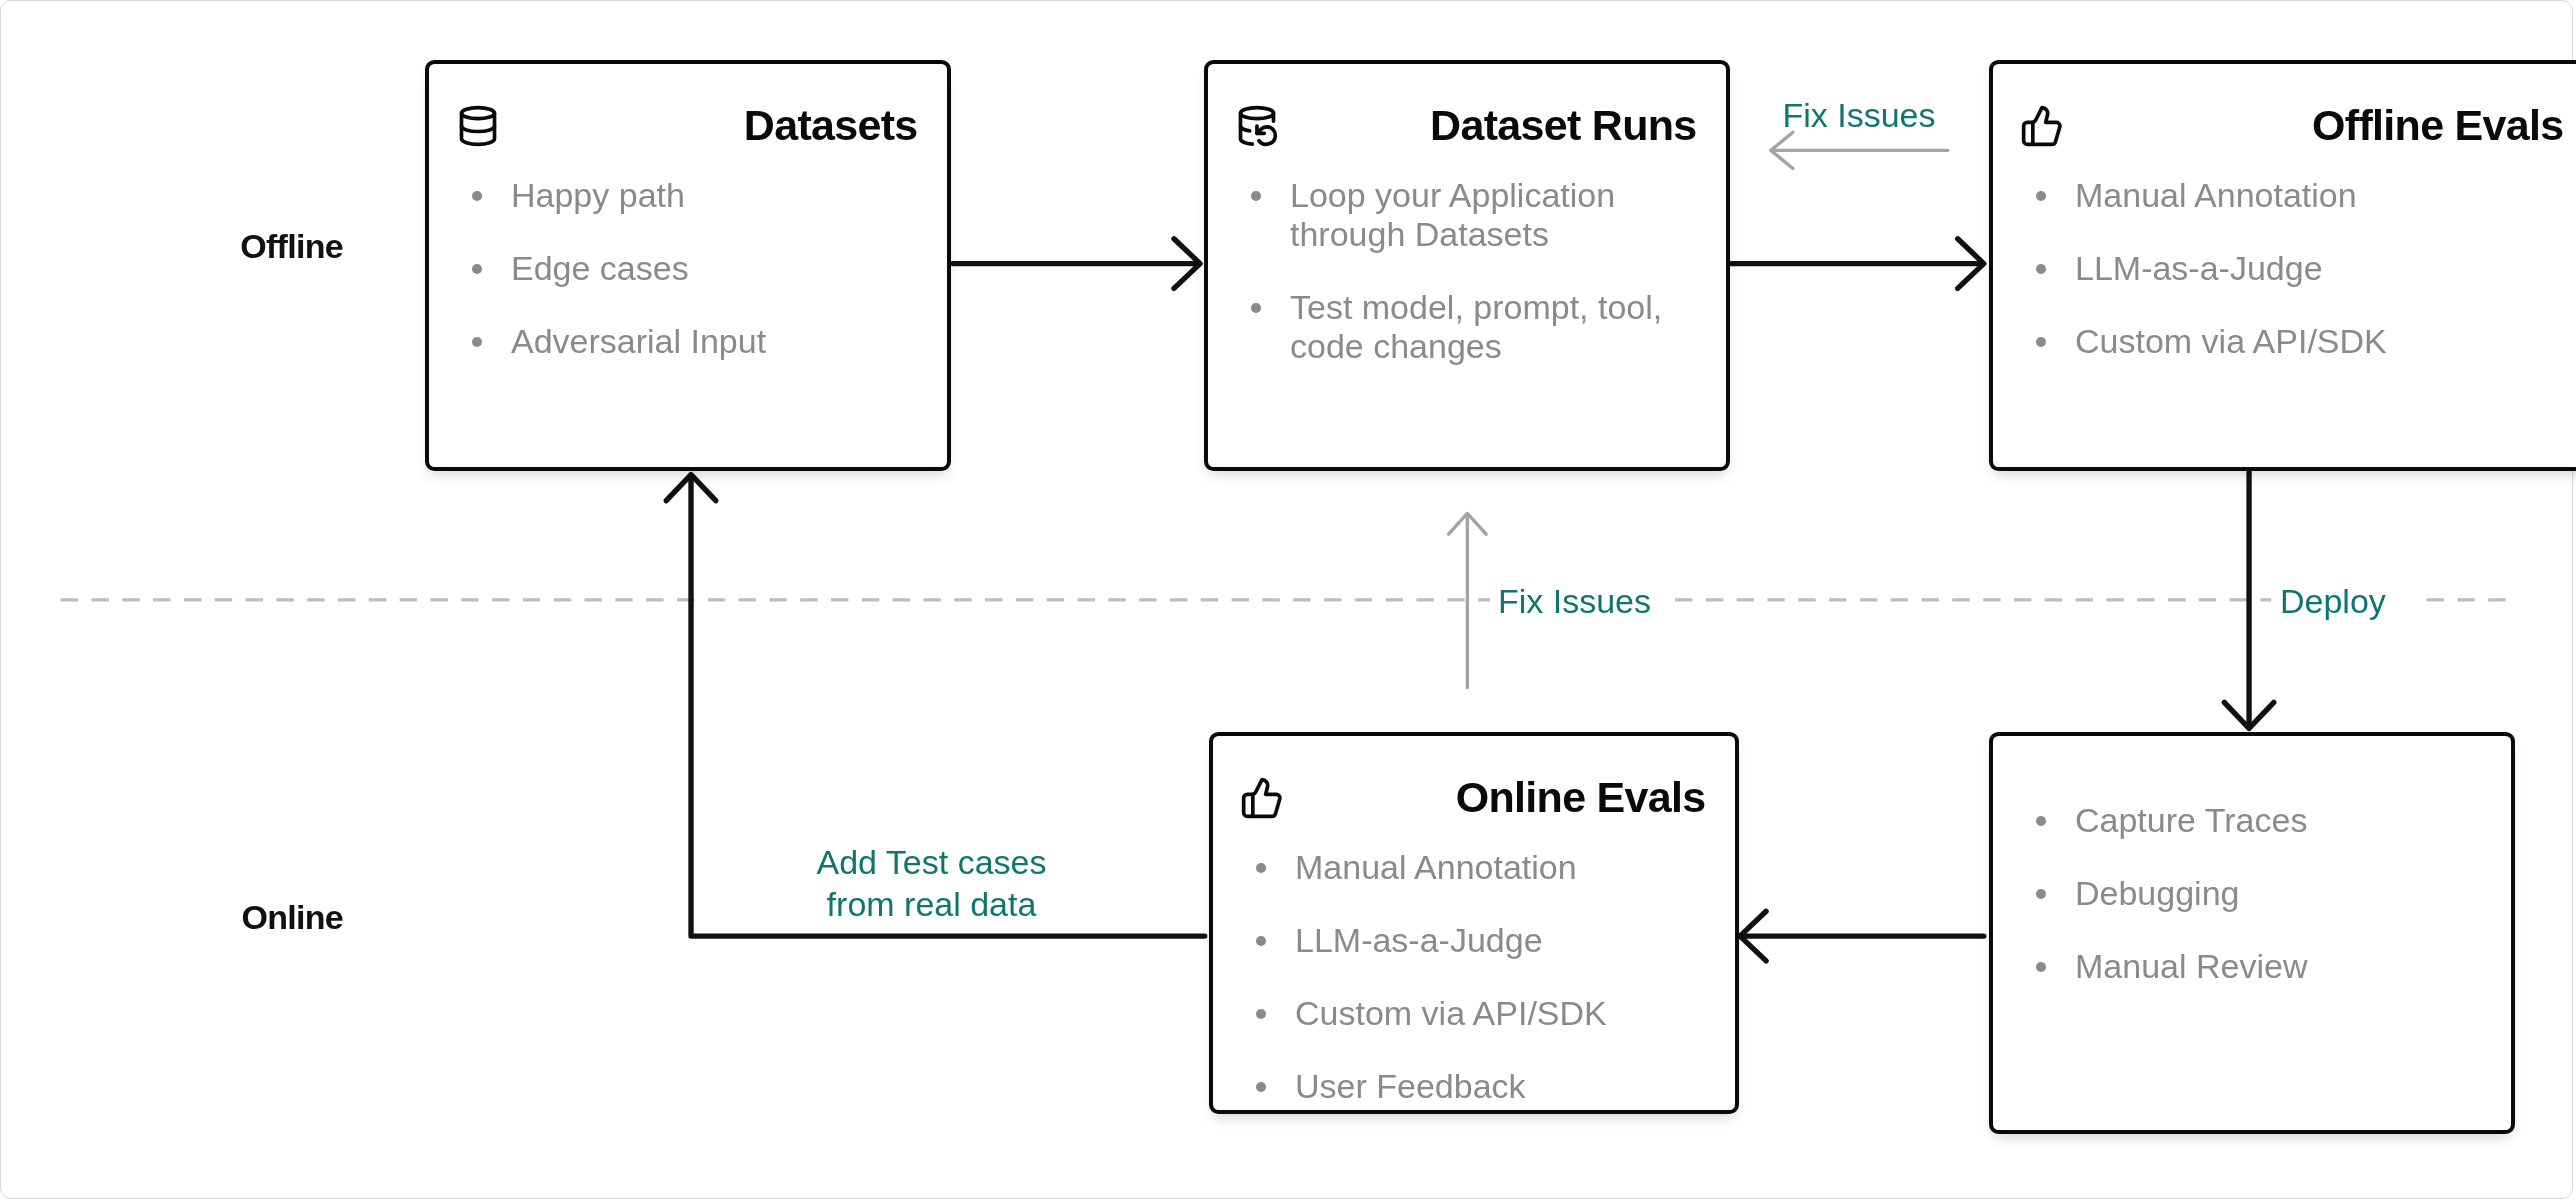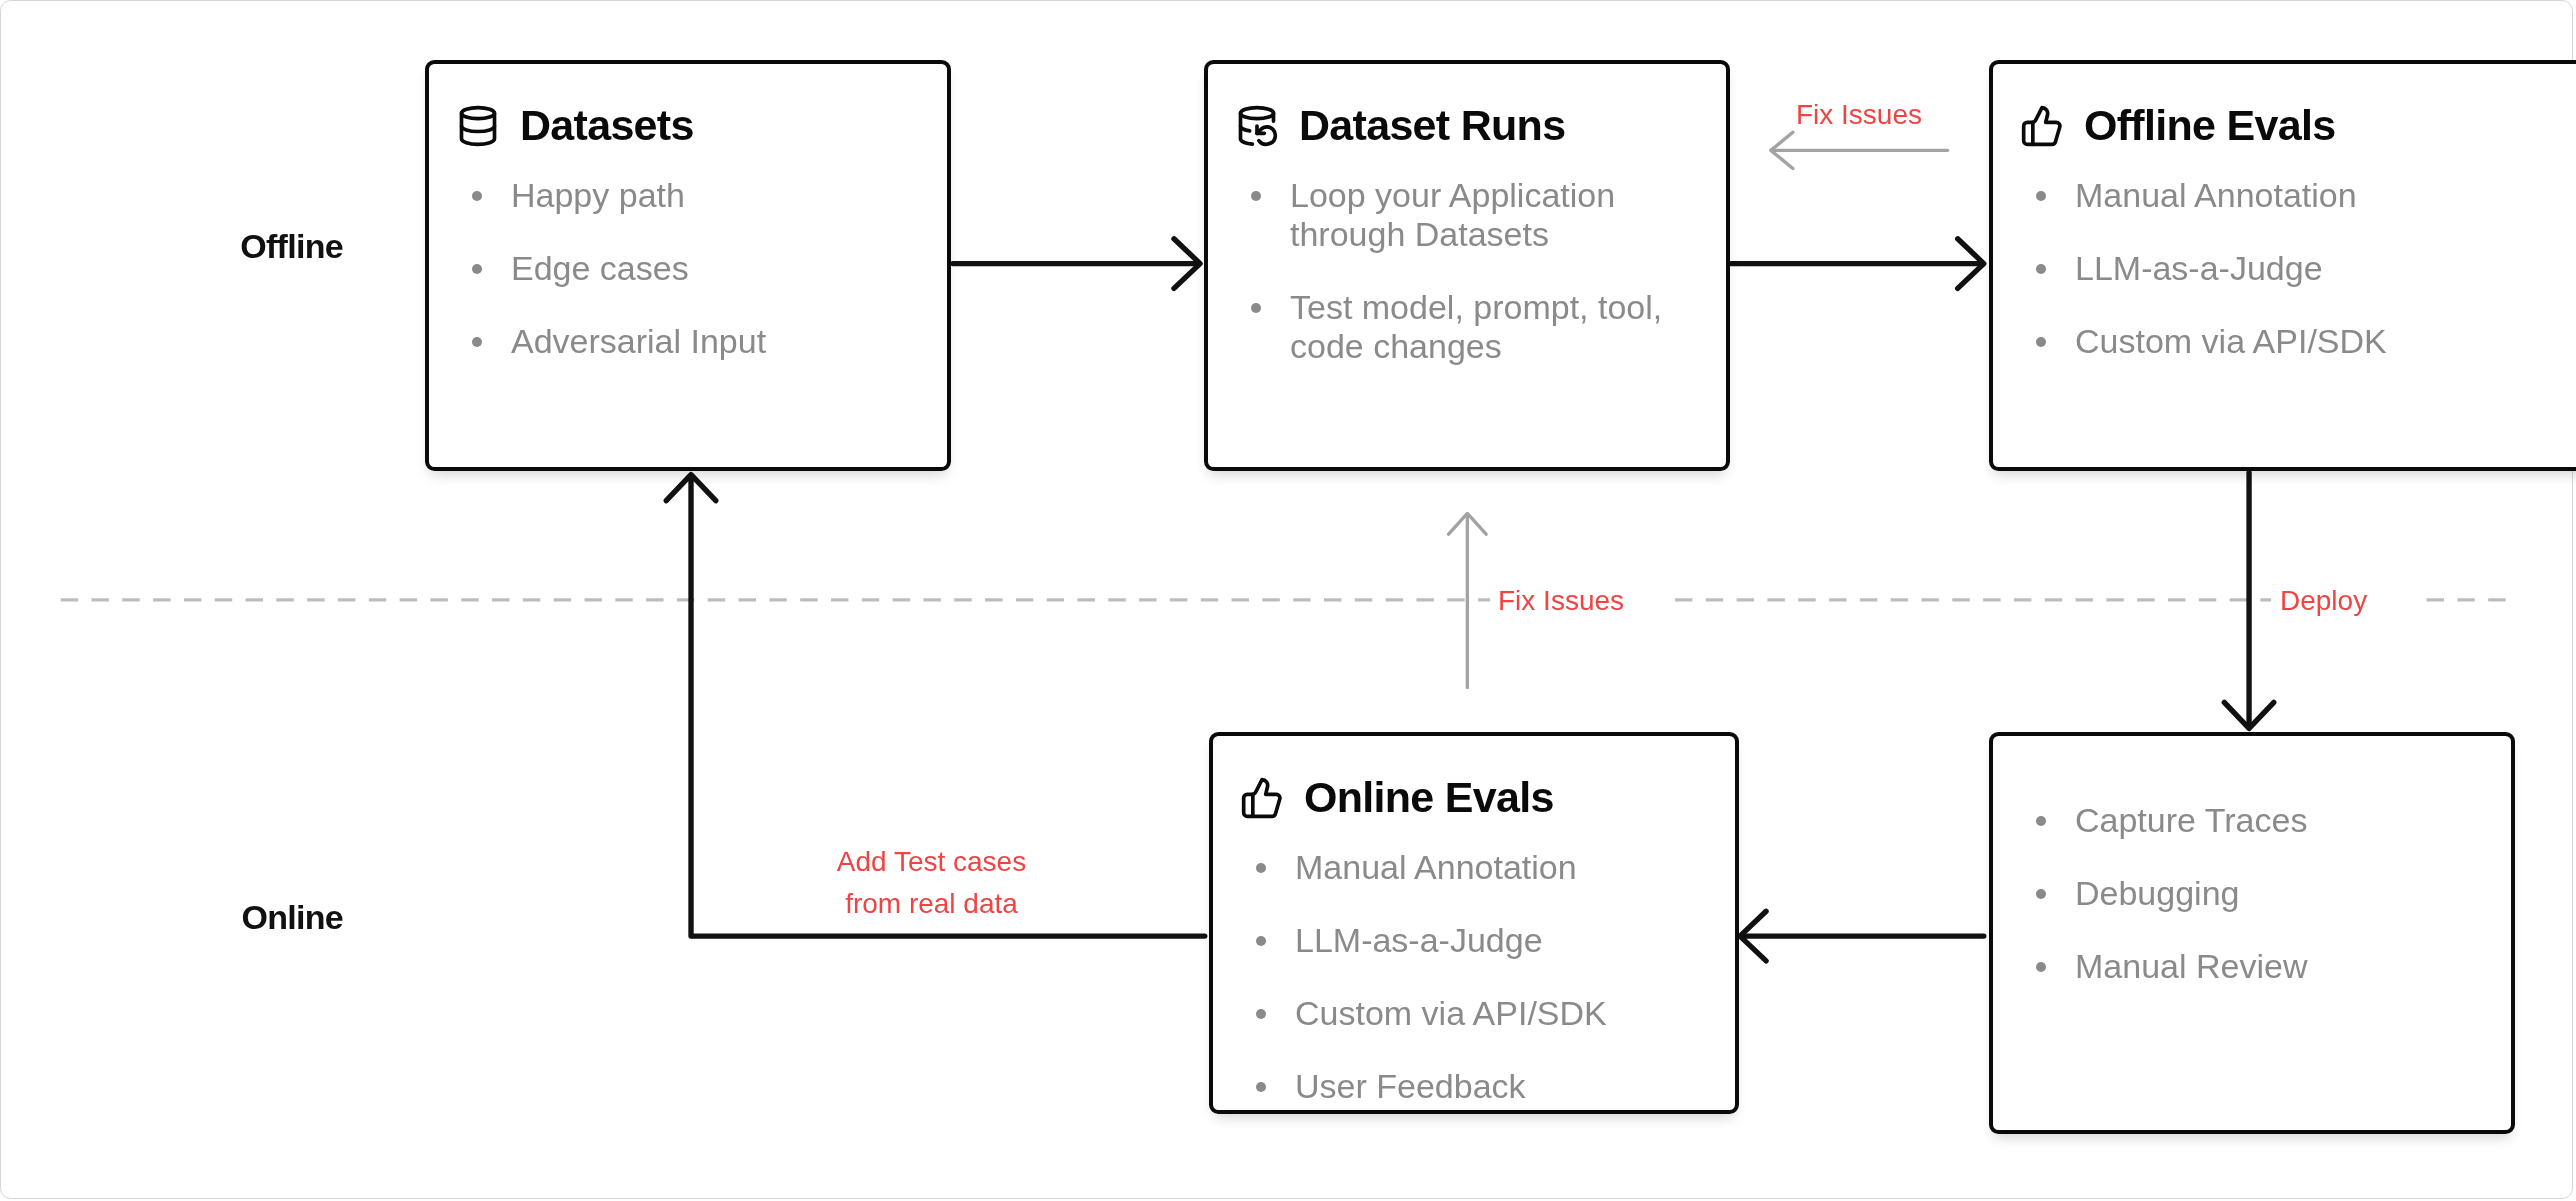--- a/index.html
+++ b/index.html
@@ -8,34 +8,34 @@
   #arrows{position:absolute;left:0;top:0;width:100%;height:100%;}
 
   .box{position:absolute;background:#ffffff;border:4.7px solid #0a0a0a;border-radius:9.4px;box-sizing:border-box;
        padding:38px 29.5px 0 27px;box-shadow:0 8px 13.4px -5.4px rgba(0,0,0,.18);}
   .box-datasets{left:424px;top:59px;width:526px;height:411px;}
   .box-dataset-runs{left:1203px;top:59px;width:526px;height:411px;}
   .box-offline-evals{left:1988px;top:59px;width:608px;height:411px;}
   .box-online-evals{left:1208px;top:731px;width:530px;height:382px;}
   .box-observability{left:1988px;top:731px;width:526px;height:402px;}
 
-  .box header{display:flex;align-items:center;gap:20px;height:47px;}
+  .box header{display:flex;align-items:center;gap:20px;height:47px;justify-content:space-between;}
   .box header .ic{width:44px;height:44px;flex:0 0 44px;color:#0a0a0a;}
   .box h2{margin:0;font-size:43px;line-height:47px;font-weight:700;color:#0a0a0a;letter-spacing:-0.7px;}
 
   .box ul{list-style:none;margin:27px 0 0 0;padding:0;display:flex;flex-direction:column;gap:34px;}
   .box li{position:relative;padding-left:55px;font-size:34px;line-height:39px;color:#8a8a8a;}
   .box li::before{content:'';position:absolute;left:16px;top:14.8px;width:10px;height:10px;border-radius:50%;background:#8a8a8a;}
 
   .section-label{position:absolute;left:101px;width:241px;text-align:right;font-size:34px;line-height:43px;
                  font-weight:700;color:#111111;letter-spacing:-0.7px;}
   .label-offline{top:224px;}
   .label-online{top:895px;}
 
-  .edge-label{position:absolute;font-size:28px;line-height:42px;color:#ef4444;}
+  .edge-label{position:absolute;font-size:34px;line-height:42px;color:#0f766e;}
   .lbl-fix-top{left:1724px;top:93px;width:268px;text-align:center;}
   .lbl-fix-mid{left:1497px;top:579px;width:201px;text-align:left;}
   .lbl-deploy{left:2279px;top:579px;width:148px;text-align:left;}
   .lbl-add-cases{left:763px;top:840px;width:335px;text-align:center;}
 </style>
 </head>
 <body>
 
 <div id="canvas">
 

